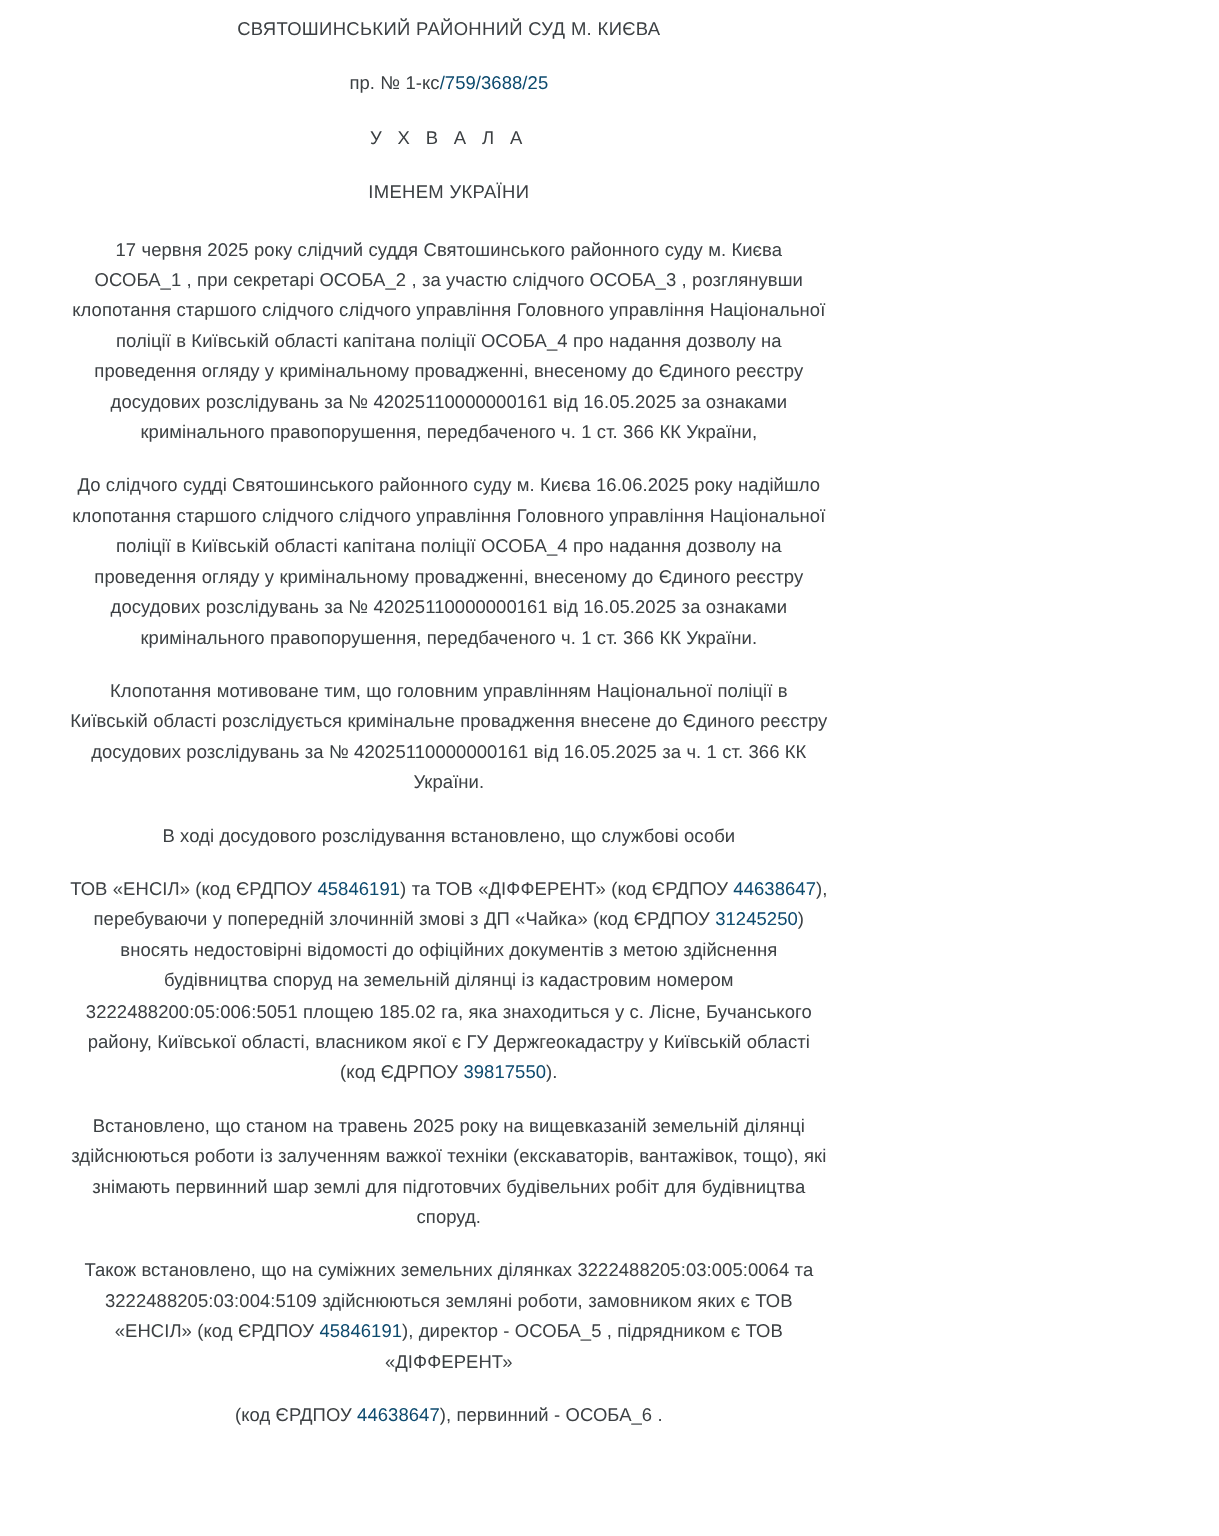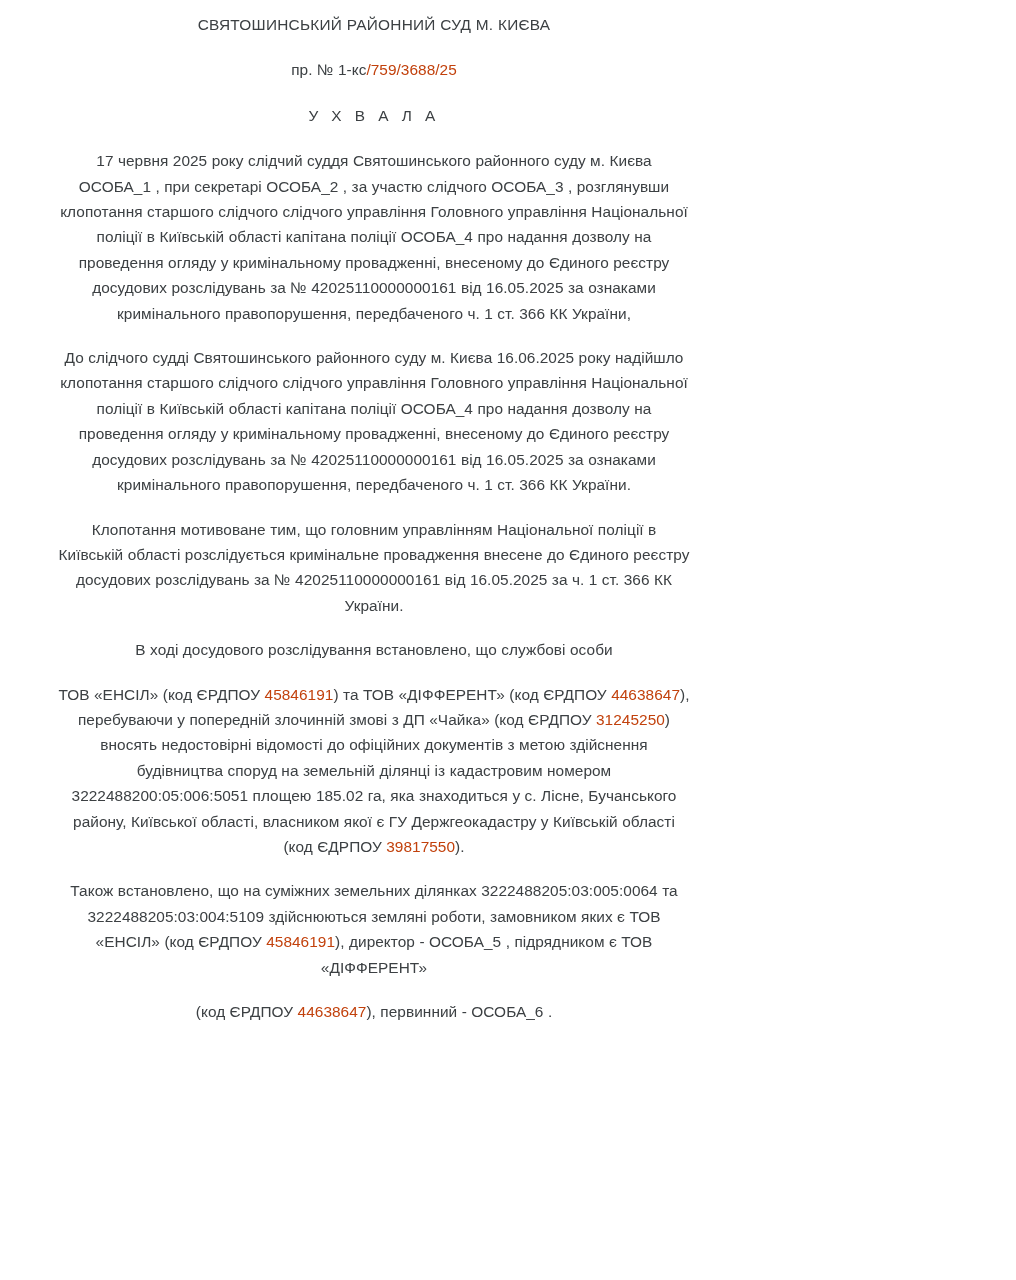--- a/index.html
+++ b/index.html
@@ -45,50 +45,52 @@
     margin-bottom: 20px;
   }
   .doc-block.section-label {
     margin-bottom: 22px;
   }
   .doc-block.para {
     margin-bottom: 19px;
   }
   a.ref-link,
   span.ref-link {
-    color: #c2410c;
+    color: #0c4a6e;
     text-decoration: none;
     cursor: pointer;
   }
   span.plain {
     color: inherit;
   }
 </style>
 </head>
 <body>
 
 <div class="page">
 
   <p class="doc-block heading-court">СВЯТОШИНСЬКИЙ РАЙОННИЙ СУД М. КИЄВА</p>
 
   <p class="doc-block case-line"><span class="plain">пр. № 1-кс</span><span class="ref-link">/759/3688/25</span></p>
 
 
   <p class="doc-block spaced-title">У Х В А Л А</p>
 
+  <p class="doc-block center-title">ІМЕНЕМ УКРАЇНИ</p>
 
   <p class="doc-block para">17 червня 2025 року слідчий суддя Святошинського районного суду м. Києва ОСОБА_1 , при секретарі ОСОБА_2 , за участю слідчого ОСОБА_3 , розглянувши клопотання старшого слідчого слідчого управління Головного управління Національної поліції в Київській області капітана поліції ОСОБА_4 про надання дозволу на проведення огляду у кримінальному провадженні, внесеному до Єдиного реєстру досудових розслідувань за № 42025110000000161 від 16.05.2025 за ознаками кримінального правопорушення, передбаченого ч. 1 ст. 366 КК України,</p>
 
 
   <p class="doc-block para">До слідчого судді Святошинського районного суду м. Києва 16.06.2025 року надійшло клопотання старшого слідчого слідчого управління Головного управління Національної поліції в Київській області капітана поліції ОСОБА_4 про надання дозволу на проведення огляду у кримінальному провадженні, внесеному до Єдиного реєстру досудових розслідувань за № 42025110000000161 від 16.05.2025 за ознаками кримінального правопорушення, передбаченого ч. 1 ст. 366 КК України.</p>
 
   <p class="doc-block para">Клопотання мотивоване тим, що головним управлінням Національної поліції в Київській області розслідується кримінальне провадження внесене до Єдиного реєстру досудових розслідувань за № 42025110000000161 від 16.05.2025 за ч. 1 ст. 366 КК України.</p>
 
   <p class="doc-block para">В ході досудового розслідування встановлено, що службові особи</p>
 
   <p class="doc-block para"><span class="plain">ТОВ «ЕНСІЛ» (код ЄРДПОУ </span><span class="ref-link">45846191</span><span class="plain">) та ТОВ «ДІФФЕРЕНТ» (код ЄРДПОУ </span><span class="ref-link">44638647</span><span class="plain">), перебуваючи у попередній злочинній змові з ДП «Чайка» (код ЄРДПОУ </span><span class="ref-link">31245250</span><span class="plain">) вносять недостовірні відомості до офіційних документів з метою здійснення будівництва споруд на земельній ділянці із кадастровим номером 3222488200:05:006:5051 площею 185.02 га, яка знаходиться у с. Лісне, Бучанського району, Київської області, власником якої є ГУ Держгеокадастру у Київській області (код ЄДРПОУ </span><span class="ref-link">39817550</span><span class="plain">).</span></p>
 
+  <p class="doc-block para">Встановлено, що станом на травень 2025 року на вищевказаній земельній ділянці здійснюються роботи із залученням важкої техніки (екскаваторів, вантажівок, тощо), які знімають первинний шар землі для підготовчих будівельних робіт для будівництва споруд.</p>
 
   <p class="doc-block para"><span class="plain">Також встановлено, що на суміжних земельних ділянках 3222488205:03:005:0064 та 3222488205:03:004:5109 здійснюються земляні роботи, замовником яких є ТОВ «ЕНСІЛ» (код ЄРДПОУ </span><span class="ref-link">45846191</span><span class="plain">), директор - ОСОБА_5 , підрядником є ТОВ «ДІФФЕРЕНТ»</span></p>
 
   <p class="doc-block para"><span class="plain">(код ЄРДПОУ </span><span class="ref-link">44638647</span><span class="plain">), первинний - ОСОБА_6 .</span></p>
 
 </div>
 
 </body></html>

